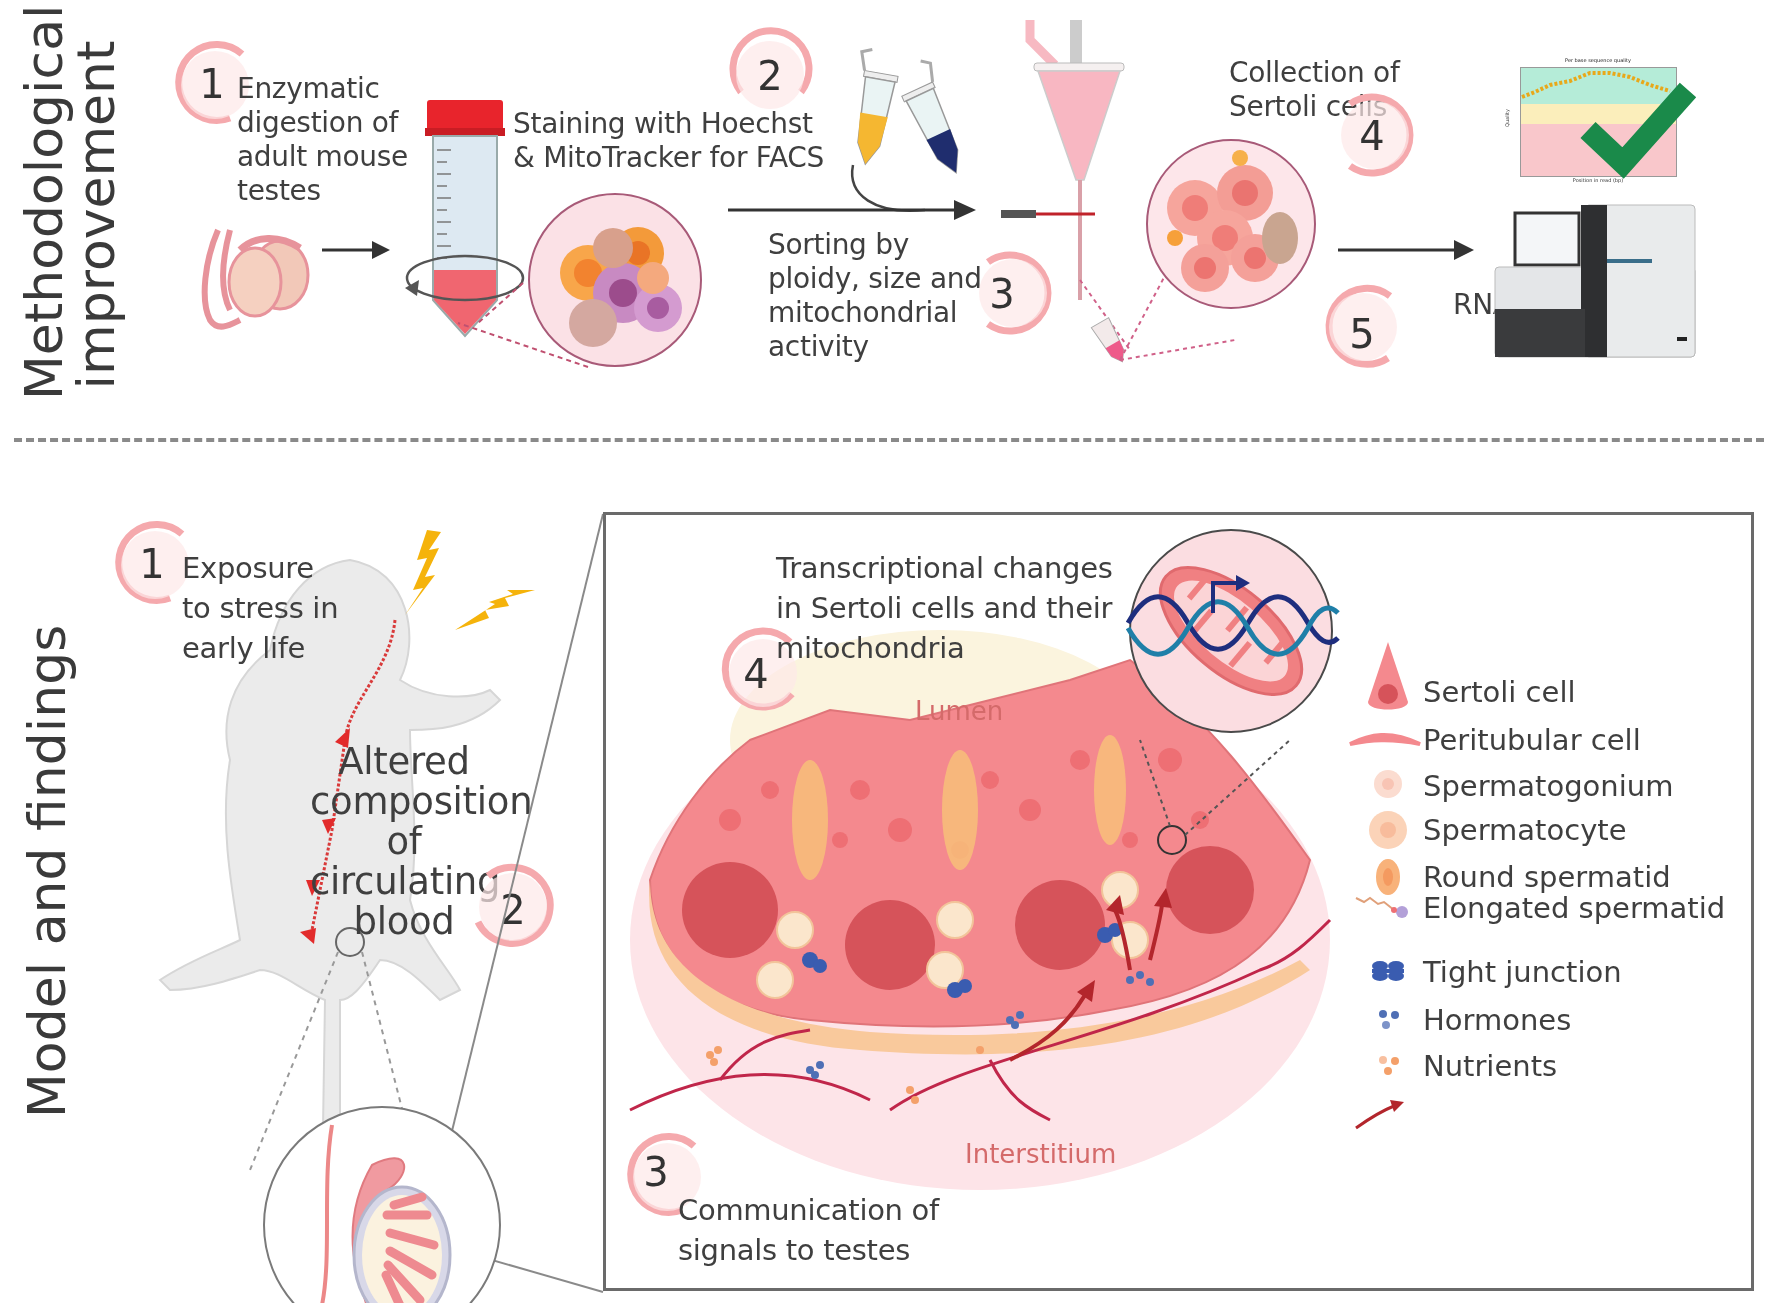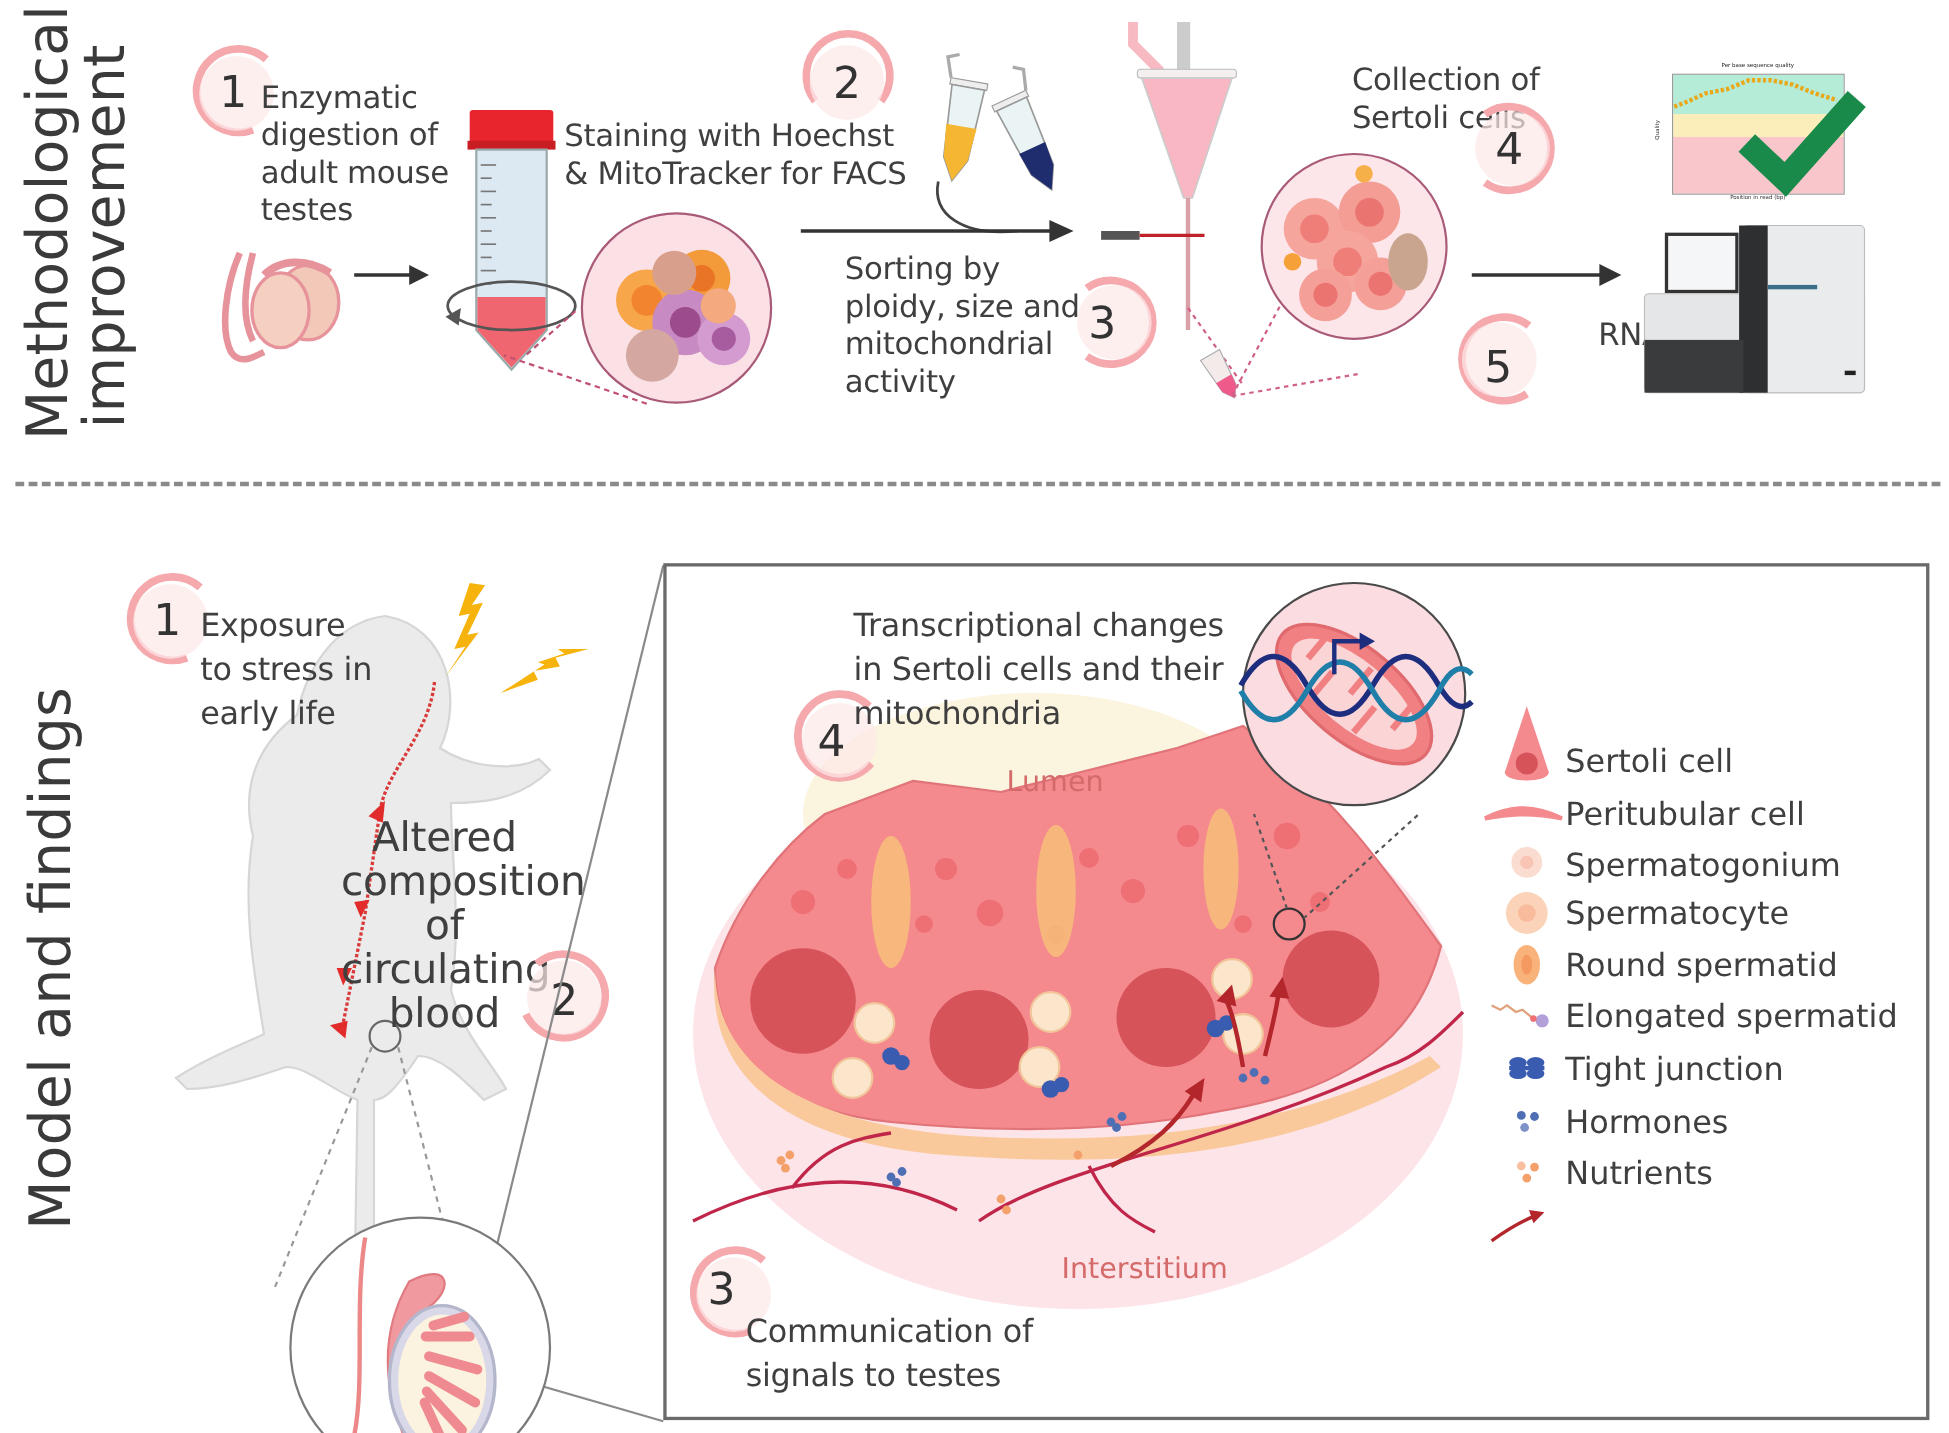--- a/index.html
+++ b/index.html
@@ -433,21 +433,21 @@
       </svg>
     <span class="lbl">Spermatocyte</span>
   </div>
   <div class="legend-item" style="top:197px;">
     <svg class="ico" viewBox="0 0 70 40">
         <ellipse cx="38" cy="20" rx="12" ry="18" fill="#f8b27a"></ellipse>
         <ellipse cx="38" cy="20" rx="5" ry="9" fill="#f49a60"></ellipse>
       </svg>
     <span class="lbl">Round spermatid</span>
   </div>
-  <div class="legend-item" style="top:244px;text-align:center;">
+  <div class="legend-item" style="top:228px;text-align:center;">
     <svg class="ico" viewBox="0 0 70 40">
         <path d="M6 10 L14 14 L20 10 L28 16 L34 14 L44 22" fill="none" stroke="#e0a07a" stroke-width="2"></path>
         <circle cx="52" cy="24" r="6" fill="#b3a0d8"></circle>
         <circle cx="44" cy="22" r="3" fill="#ee6f74"></circle>
       </svg>
     <span class="lbl">Elongated spermatid</span>
   </div>
   <div class="legend-item" style="top:292px;">
     <svg class="ico" viewBox="0 0 70 40">
         <g fill="#3a5cb0">

